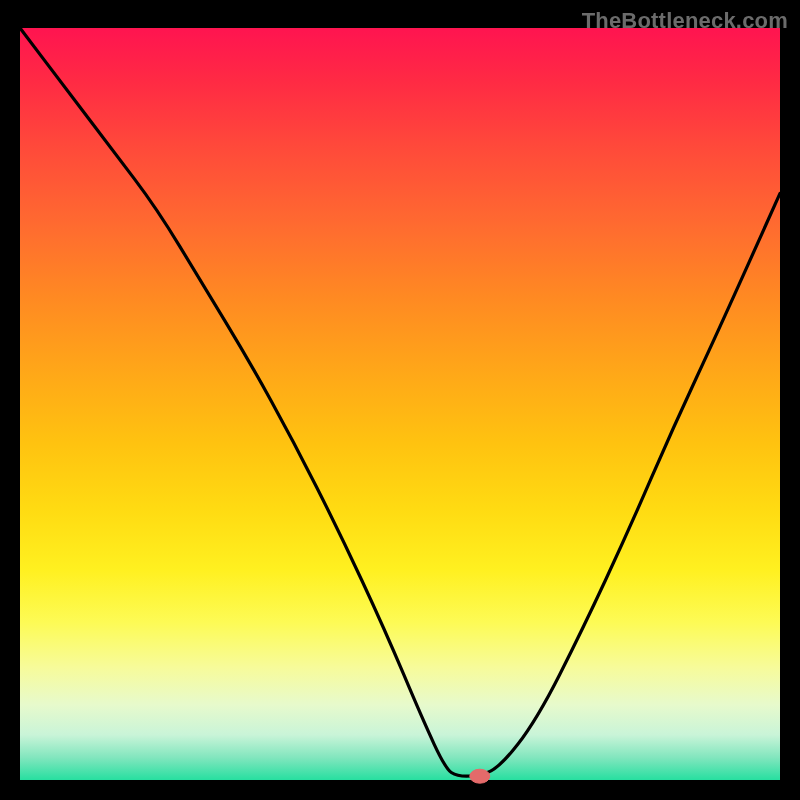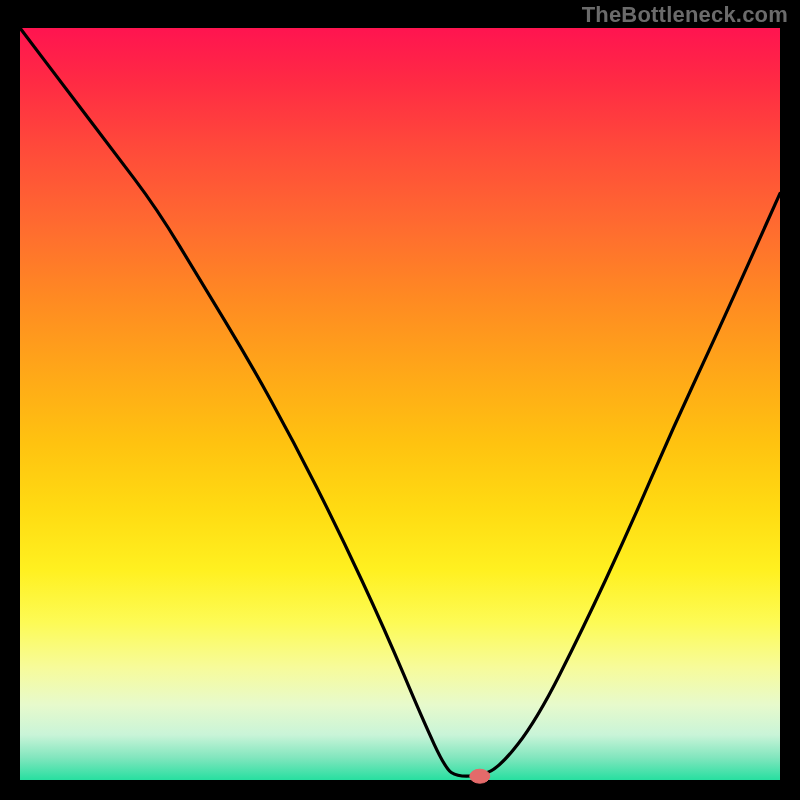--- a/index.html
+++ b/index.html
@@ -5,21 +5,21 @@
   * { margin: 0; padding: 0; box-sizing: border-box; }
   html, body { width: 800px; height: 800px; overflow: hidden; background: #000; }
   .frame {
     position: relative;
     width: 800px;
     height: 800px;
     background: #000;
   }
   .watermark {
     position: absolute;
-    top: 2px;
+    top: 8px;
     right: 12px;
     font-family: Arial, Helvetica, sans-serif;
     font-size: 22px;
     font-weight: 600;
     color: #6b6b6b;
     letter-spacing: 0.2px;
   }
   .plot {
     position: absolute;
     left: 20px;

